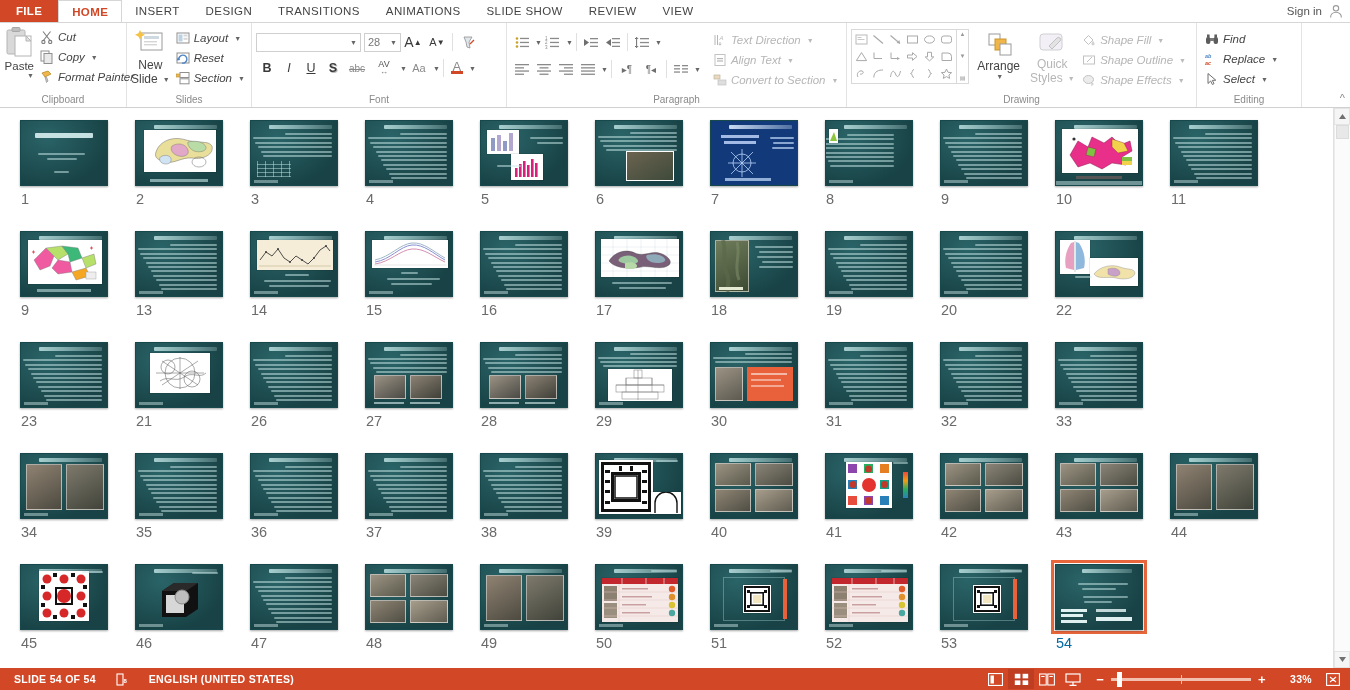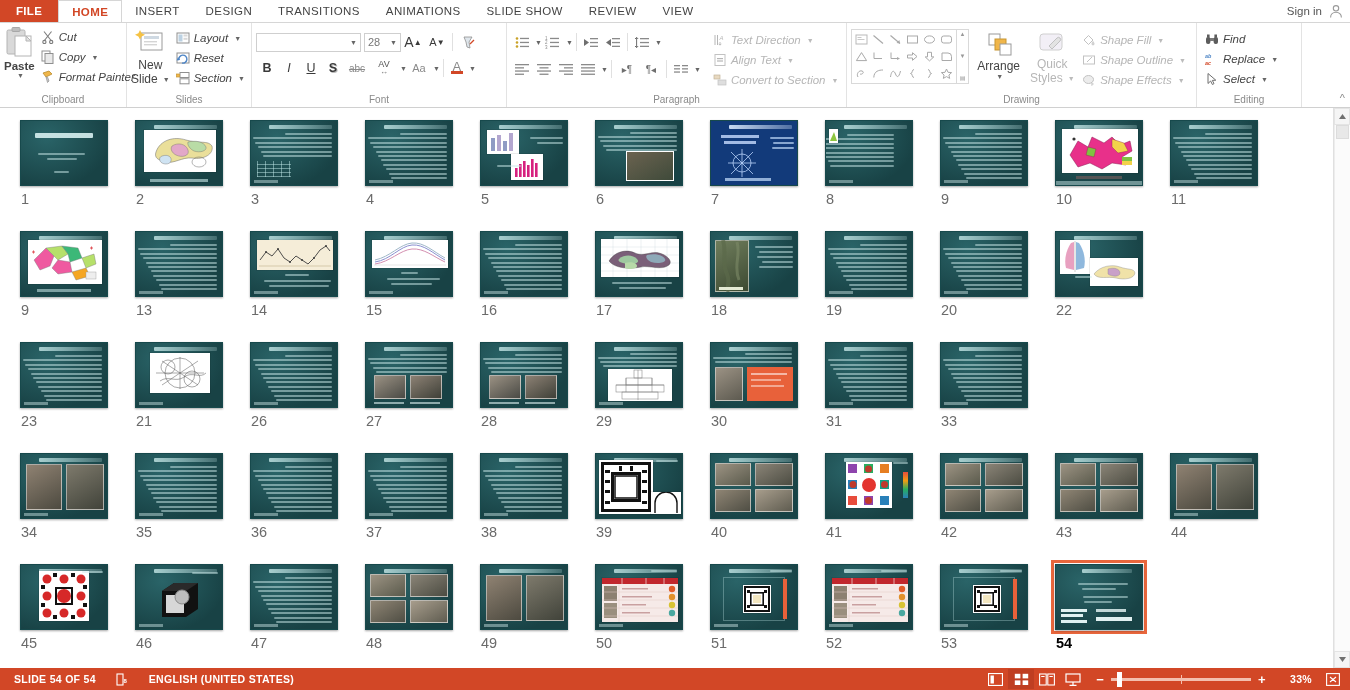--- a/index.html
+++ b/index.html
@@ -43,21 +43,21 @@
     display:flex; align-items:center; gap:4px; padding:2px 5px 2px 3px; font-size:11.5px;
     color:#444; white-space:nowrap; border:1px solid transparent; border-radius:2px; cursor:default;
     height:20px;
     font-style:italic;
   }
   .btn-sm.dim { color:#b6b6b6; }
   .ico { display:inline-flex; align-items:center; justify-content:center; flex:none; }
   .caret { font-size:7px; color:#666; margin-left:2px; line-height:1;}
   .caret.dim { color:#bbb; }
   
-  .paste-col { align-items:center; width:46px;font-weight:bold; }
+  .paste-col { align-items:flex-end; width:46px; }
   
   .fontname {
     width:105px; height:19px; border:1px solid #cfcfcf; background:#fff; display:flex;
     align-items:center; padding:0 3px; font-size:11px;
   }
   .fontname .v { flex:1; }
   .fontsize {
     width:37px; height:19px; border:1px solid #cfcfcf; background:#fff; display:flex;
     align-items:center; padding:0 3px; font-size:11px; margin-left:3px;
   }
@@ -84,21 +84,21 @@
   .thumb {
     width:88px; height:66px; background:#1d4f52;
     box-shadow:0 1px 2px rgba(0,0,0,.35);
     border:1px solid #17494c; overflow:hidden; position:relative; cursor:default;
     background-image:radial-gradient(ellipse at 30% 25%, #2a6468 0%, #184245 75%);
   }
   .cell.selected .thumbwrap {
     outline:3px solid #e8663c; outline-offset:1px;
   }
   .num { font-size:14.5px; color:#6b6b6b; margin-top:5px; padding-left:1px; line-height:16px;}
-  .cell.selected .num { color:#000000;font-weight:bold; }
+  .cell.selected .num { color:#0369a1; }
   
   .t-title { position:absolute; top:4px; right:5px; left:18px; height:4px;
              background:linear-gradient(90deg, rgba(190,225,225,.85), rgba(190,225,225,.25)); border-radius:1px;}
   .t-line { position:absolute; height:2px; background:rgba(205,235,235,.5); border-radius:1px;}
   .t-foot { position:absolute; left:3px; bottom:2px; width:24px; height:3px; background:rgba(210,235,235,.45);}
   .t-white { position:absolute; background:#fff; box-shadow:0 0 0 1px rgba(0,0,0,.08); overflow:hidden;}
   .t-photo { position:absolute; overflow:hidden; background:#8b8374; }
   .t-red { position:absolute; background:#e8613a; }
   
   .vscroll { width:17px; border-left:1px solid #e0e0e0; background:#fdfdfd; display:flex;
@@ -1263,20 +1263,40 @@
               <div class="t-line" style="top:29.6px;right:5px;width:83%"></div>
               <div class="t-line" style="top:34px;right:5px;width:80%"></div>
               <div class="t-line" style="top:38.400000000000006px;right:5px;width:77%"></div>
               <div class="t-line" style="top:42.800000000000004px;right:5px;width:74%"></div>
               <div class="t-line" style="top:47.2px;right:5px;width:71%"></div>
               <div class="t-line" style="top:51.6px;right:5px;width:68%"></div>
               <div class="t-line" style="top:56px;right:5px;width:65%"></div>
               <div class="t-foot"></div>
             </div>
       </div>
+      <div class="num">32</div>
+    </div>
+        <div class="cell">
+      <div class="thumbwrap">
+        <div class="thumb">
+              <div class="t-title"></div>
+              <div class="t-line" style="top:12px;right:5px;width:55%"></div>
+              <div class="t-line" style="top:16.4px;right:5px;width:92%"></div>
+              <div class="t-line" style="top:20.8px;right:5px;width:89%"></div>
+              <div class="t-line" style="top:25.200000000000003px;right:5px;width:86%"></div>
+              <div class="t-line" style="top:29.6px;right:5px;width:83%"></div>
+              <div class="t-line" style="top:34px;right:5px;width:80%"></div>
+              <div class="t-line" style="top:38.400000000000006px;right:5px;width:77%"></div>
+              <div class="t-line" style="top:42.800000000000004px;right:5px;width:74%"></div>
+              <div class="t-line" style="top:47.2px;right:5px;width:71%"></div>
+              <div class="t-line" style="top:51.6px;right:5px;width:68%"></div>
+              <div class="t-line" style="top:56px;right:5px;width:65%"></div>
+              <div class="t-foot"></div>
+            </div>
+      </div>
       <div class="num">33</div>
     </div>
       </div>
       <div class="row">
         <div class="cell">
       <div class="thumbwrap">
         <div class="thumb">
               <div class="t-title"></div>
               <div class="t-photo" style="left:5px;top:10px;width:36px;height:46px;
     background:linear-gradient(150deg,#8f8272,#4d4a40);border:1px solid rgba(255,255,255,.5)"></div>

